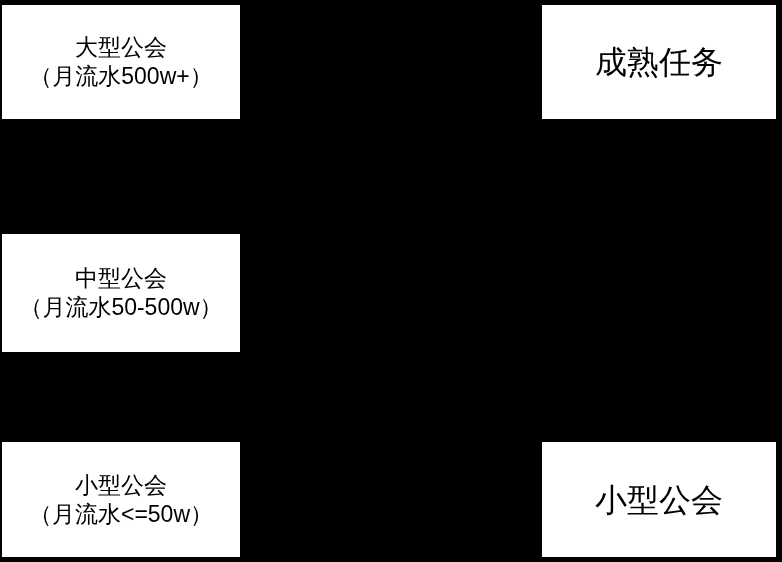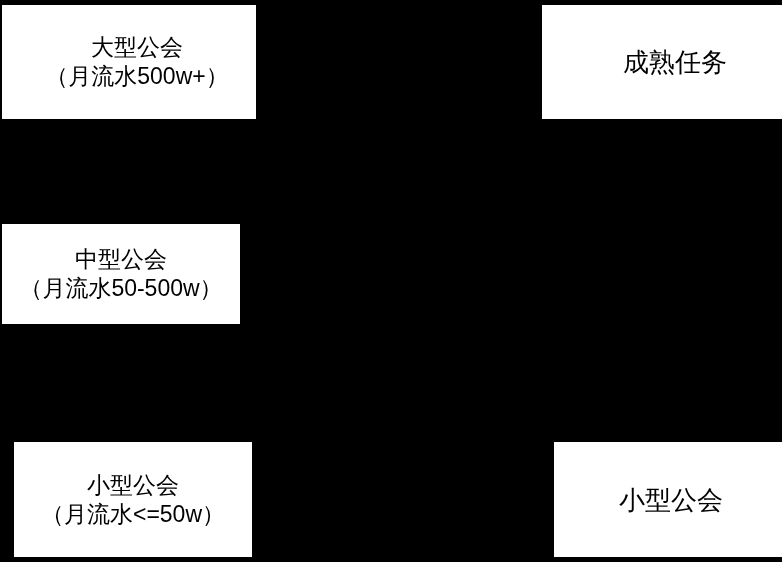--- a/index.html
+++ b/index.html
@@ -27,26 +27,26 @@
   }
   .col-left {
     left: 2px;
     width: 238px;
     font-size: 23px;
     line-height: 29px;
   }
   .col-right {
     left: 542px;
     width: 234px;
-    font-size: 26px;
+    font-size: 32px;
     line-height: 32px;
   }
-  .row-1 { top: 5px;   height: 114px; padding-left: 16px; }
-  .row-2 { top: 224px; height: 100px; }
-  .row-3 { top: 442px; height: 115px; margin-left: 12px; }
+  .row-1 { top: 5px;   height: 114px; }
+  .row-2 { top: 234px; height: 118px; }
+  .row-3 { top: 442px; height: 115px; }
   .node-line { white-space: nowrap; }
 </style>
 </head>
 <body>
 
 <div class="canvas">
 
   <div class="node col-left row-1">
     <div class="node-line">大型公会</div>
     <div class="node-line">（月流水500w+）</div>

